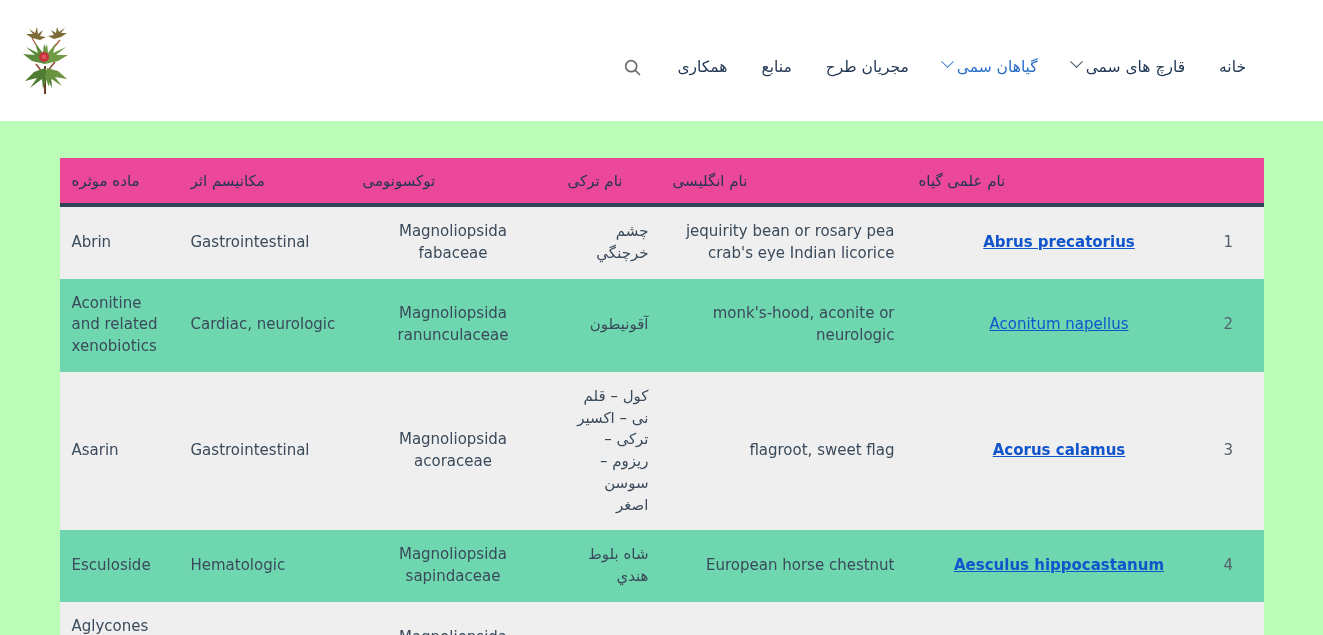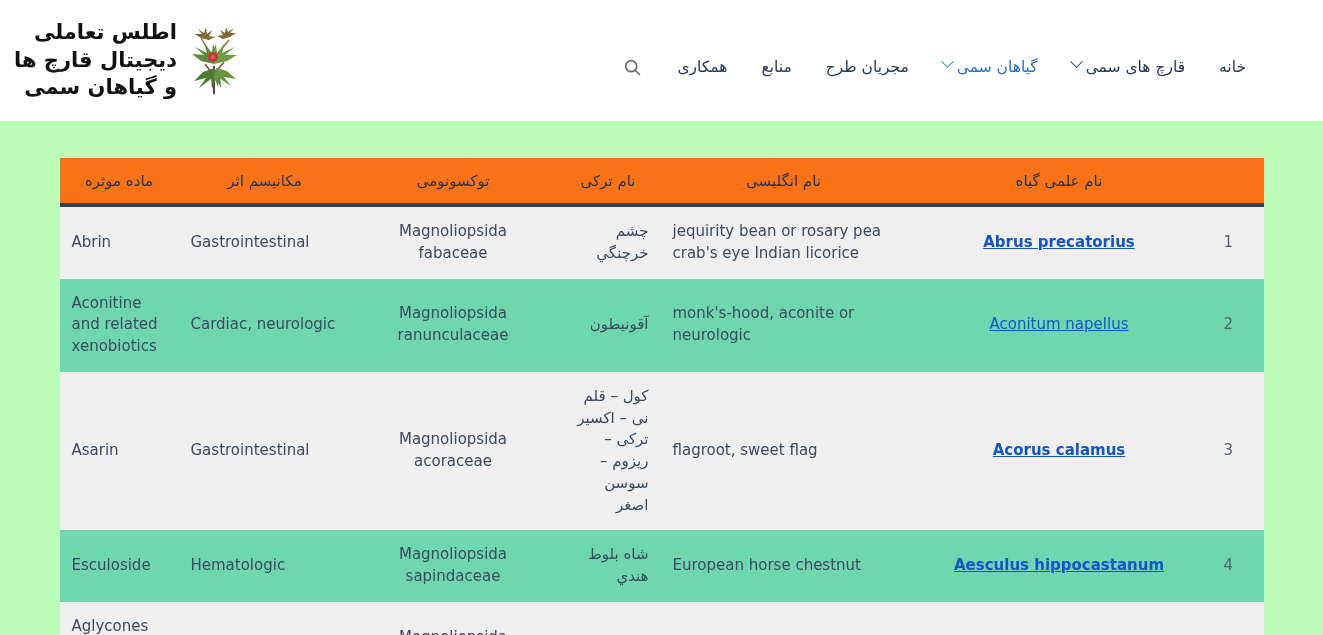--- a/index.html
+++ b/index.html
@@ -101,45 +101,45 @@
   }
 
   table.plant-table {
     width: 1204px;
     border-collapse: collapse;
     table-layout: fixed;
     background: #efefef;
   }
 
   table.plant-table thead th {
-    background: #f97316;
+    background: #ec4899;
     color: #1f3552;
     font-size: 15px;
     font-weight: normal;
-    text-align: center;
+    text-align: left;
     padding: 14px 12px 13px 12px;
     border-bottom: 4px solid #2f4458;
     vertical-align: middle;
   }
 
   table.plant-table tbody td {
     font-size: 15px;
     color: #3a4a5a;
     padding: 14px 12px;
     vertical-align: middle;
     line-height: 1.45;
     border: none;
   }
   table.plant-table tbody tr:nth-child(odd)  { background: #efefef; }
   table.plant-table tbody tr:nth-child(even) { background: #6fd7b0; }
 
   
   .col-idx   { width: 52px;  text-align: left;  }
   .col-sci   { width: 305px; text-align: center; }
-  .col-eng   { width: 246px; text-align: left;  direction: ltr; }
+  .col-eng   { width: 246px; text-align: right;  direction: ltr; }
   .col-fa    { width: 105px; text-align: right; }
   .col-taxo  { width: 205px; text-align: center;  direction: ltr; }
   .col-mech  { width: 172px; text-align: left;  direction: ltr; }
   .col-subst { width: 119px; text-align: left;  direction: ltr; }
 
   th.col-idx  { text-align: left; }
   th.col-sci, th.col-eng, th.col-fa,
   th.col-taxo, th.col-mech, th.col-subst { text-align: right; direction: rtl; }
 
   .cell-text { display: block; }
@@ -176,23 +176,20 @@
           <path d="M31 40 l-13 -3 l-9 -7 l12 1 l-9 -8 l12 6 l-3 -10 l8 10 l1 -9 l4 9 z" fill="#5d8a3a"></path>
           <path d="M31 40 l13 -3 l10 -6 l-12 0 l10 -8 l-13 6 l3 -10 l-8 10 l-1 -9 l-4 9 z" fill="#6f9b44"></path>
           <path d="M31 44 l-11 4 l-9 9 l12 -3 l-7 10 l12 -9 l1 10 l4 -11 l5 10 l-1 -12 z" fill="#4f7c33"></path>
           <path d="M33 44 l11 3 l9 8 l-12 -2 l7 9 l-12 -8 l-1 9 l-4 -10 z" fill="#6a9440"></path>
 
           <circle cx="30" cy="33" r="5" fill="#c5333c"></circle>
           <circle cx="30" cy="33" r="2.2" fill="#e05560"></circle>
         </g>
       </svg>
     </div>
-    <h1 class="brand-title">اطلس تعاملی
-دیجیتال قارچ ها
-و گیاهان سمی</h1>
   </div>
 
   <nav class="main-nav">
     <div class="nav-item">
       <span>خانه</span>
     </div>
     <div class="nav-item">
       <span>قارچ های سمی</span>
       <span class="chev"></span>
     </div>

